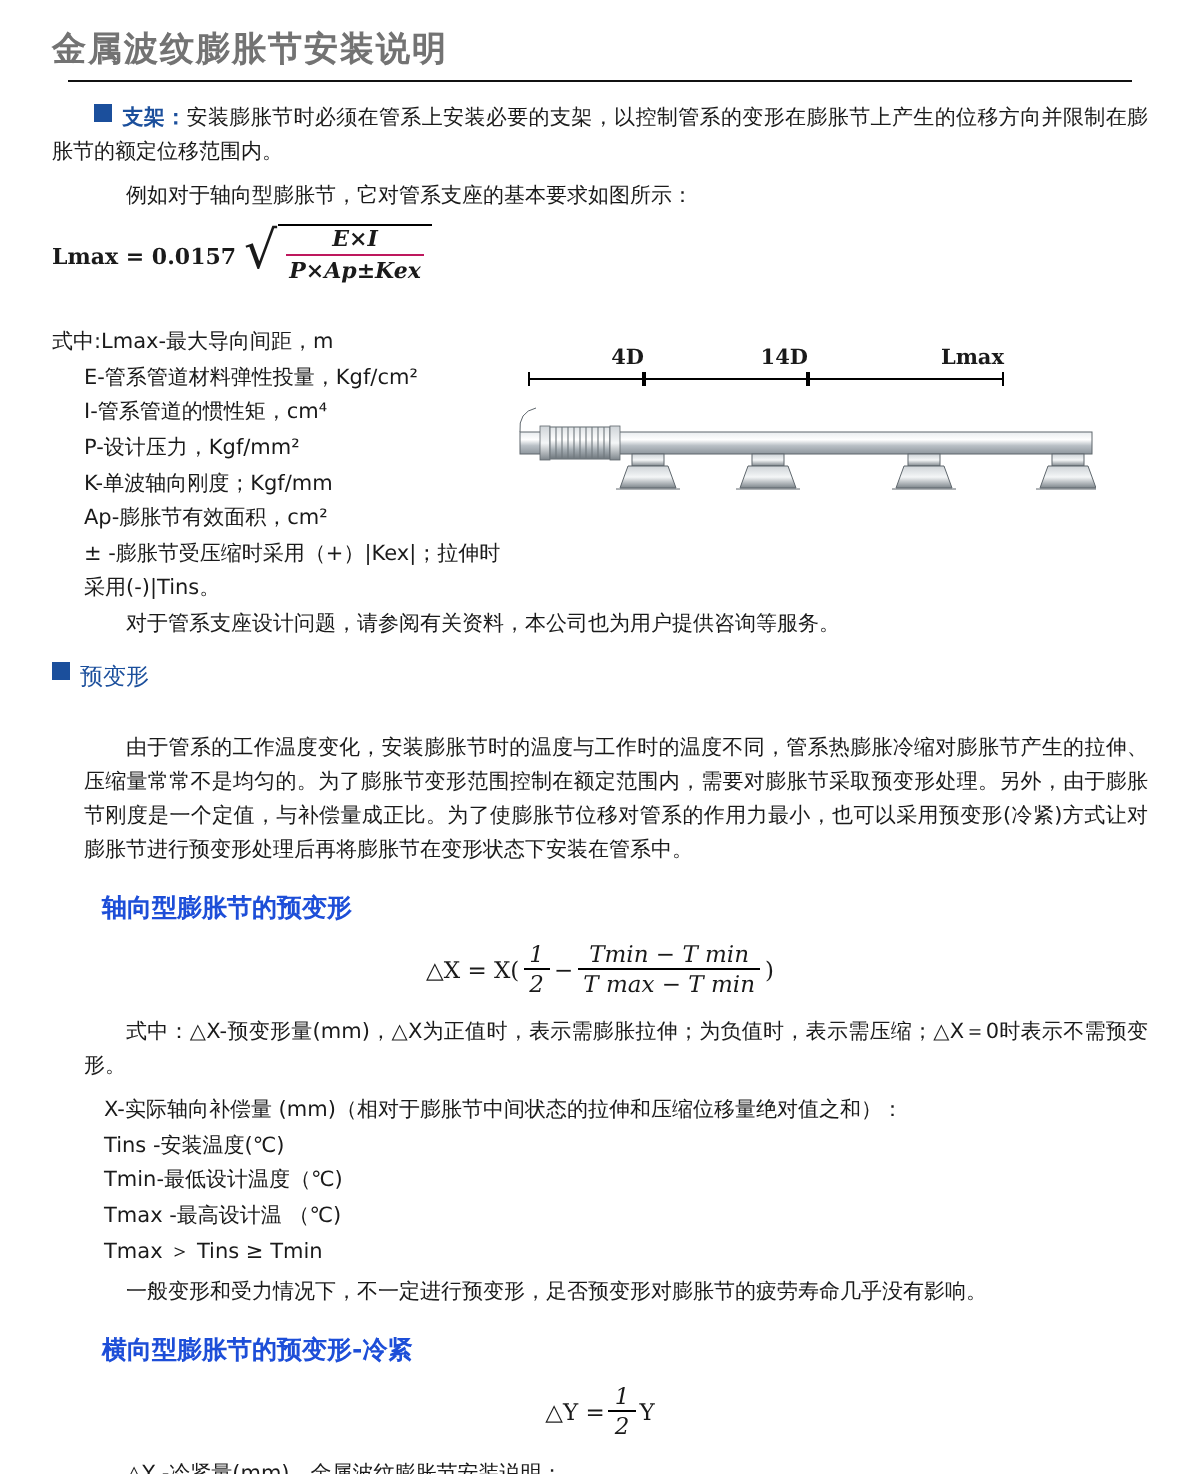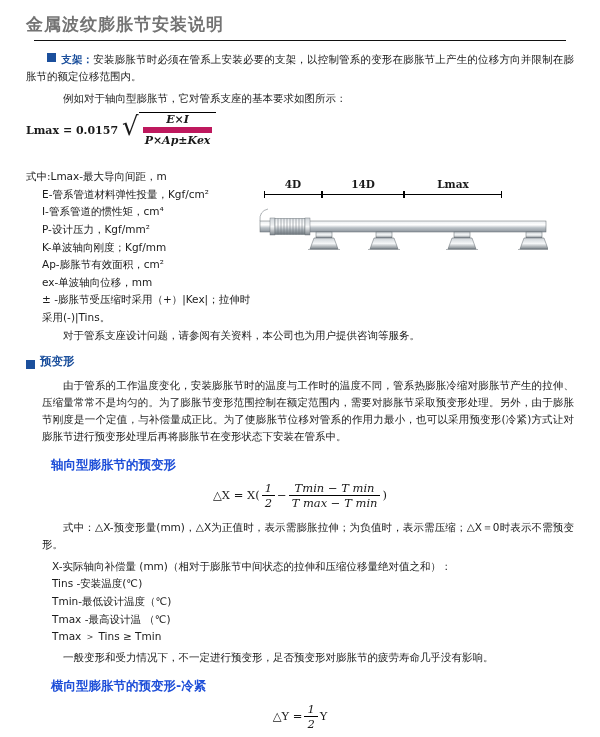--- a/index.html
+++ b/index.html
@@ -37,26 +37,26 @@
   }
   p {
     margin: 0 0 5px 16px;
     line-height: 1.62;
     text-align: justify;
   }
   .indent {
     text-indent: 2em;
   }
   .sec-head {
-    font-weight: bold;
+    font-weight: normal;
     font-size: 11.5px;
     color: #1b4f9c;
-    margin: 10px 0 8px 0;
-    display: flex;
-    align-items: flex-end;
+    margin: 10px 0 20px 0;
+    display: flex;
+    align-items: flex-start;
     gap: 5px;
   }
   .sec-head .sq {
     display: inline-block;
     width: 9px;
     height: 9px;
     background: #1b4f9c;
     flex: 0 0 auto;
   }
   .para-with-tag {
@@ -116,21 +116,21 @@
     position: relative;
     top: -1px;
   }
   .frac .num {
     display: block;
     padding: 0 2px 1px 2px;
     font-style: italic;
   }
   .frac .den {
     display: block;
-    border-top: 6px solid #be185d;
+    border-top: 1px solid #be185d;
     padding: 1px 2px 0 2px;
     font-style: italic;
   }
   .formula2 {
     display: flex;
     justify-content: center;
     font-family: "DejaVu Serif", "Liberation Serif", serif;
     font-size: 11.5px;
     margin: 7px 0 9px 0;
     align-items: center;
@@ -174,21 +174,21 @@
     padding-top: 14px;
   }
   .fig-dims {
     display: flex;
     font-family: "DejaVu Serif", "Liberation Serif", serif;
     font-weight: bold;
     font-size: 10.5px;
     margin-left: 6px;
   }
   .dim {
-    text-align: center;
+    text-align: right;
   }
   .dim .lbl {
     display: block;
     margin-bottom: 1px;
   }
   .dim .arrowline {
     display: block;
     position: relative;
     height: 7px;
     border-left: 1px solid #000;
@@ -237,21 +237,20 @@
 
   <div class="legend-fig">
     <div class="legend-col">
       <div class="legend">
         <div class="row first">式中:Lmax-最大导向间距，m</div>
         <div class="row">E-管系管道材料弹性投量，Kgf/cm²</div>
         <div class="row">I-管系管道的惯性矩，cm⁴</div>
         <div class="row">P-设计压力，Kgf/mm²</div>
         <div class="row">K-单波轴向刚度；Kgf/mm</div>
         <div class="row">Ap-膨胀节有效面积，cm²</div>
-        <div class="row">ex-单波轴向位移，mm</div>
         <div class="row">± -膨胀节受压缩时采用（+）|Kex|；拉伸时采用(-)|Tins。</div>
       </div>
     </div>
 
     <div class="fig-col">
       <div class="fig-dims">
         <div class="dim" style="width:58px">
           <span class="lbl">4D</span>
           <span class="arrowline"></span>
         </div>

